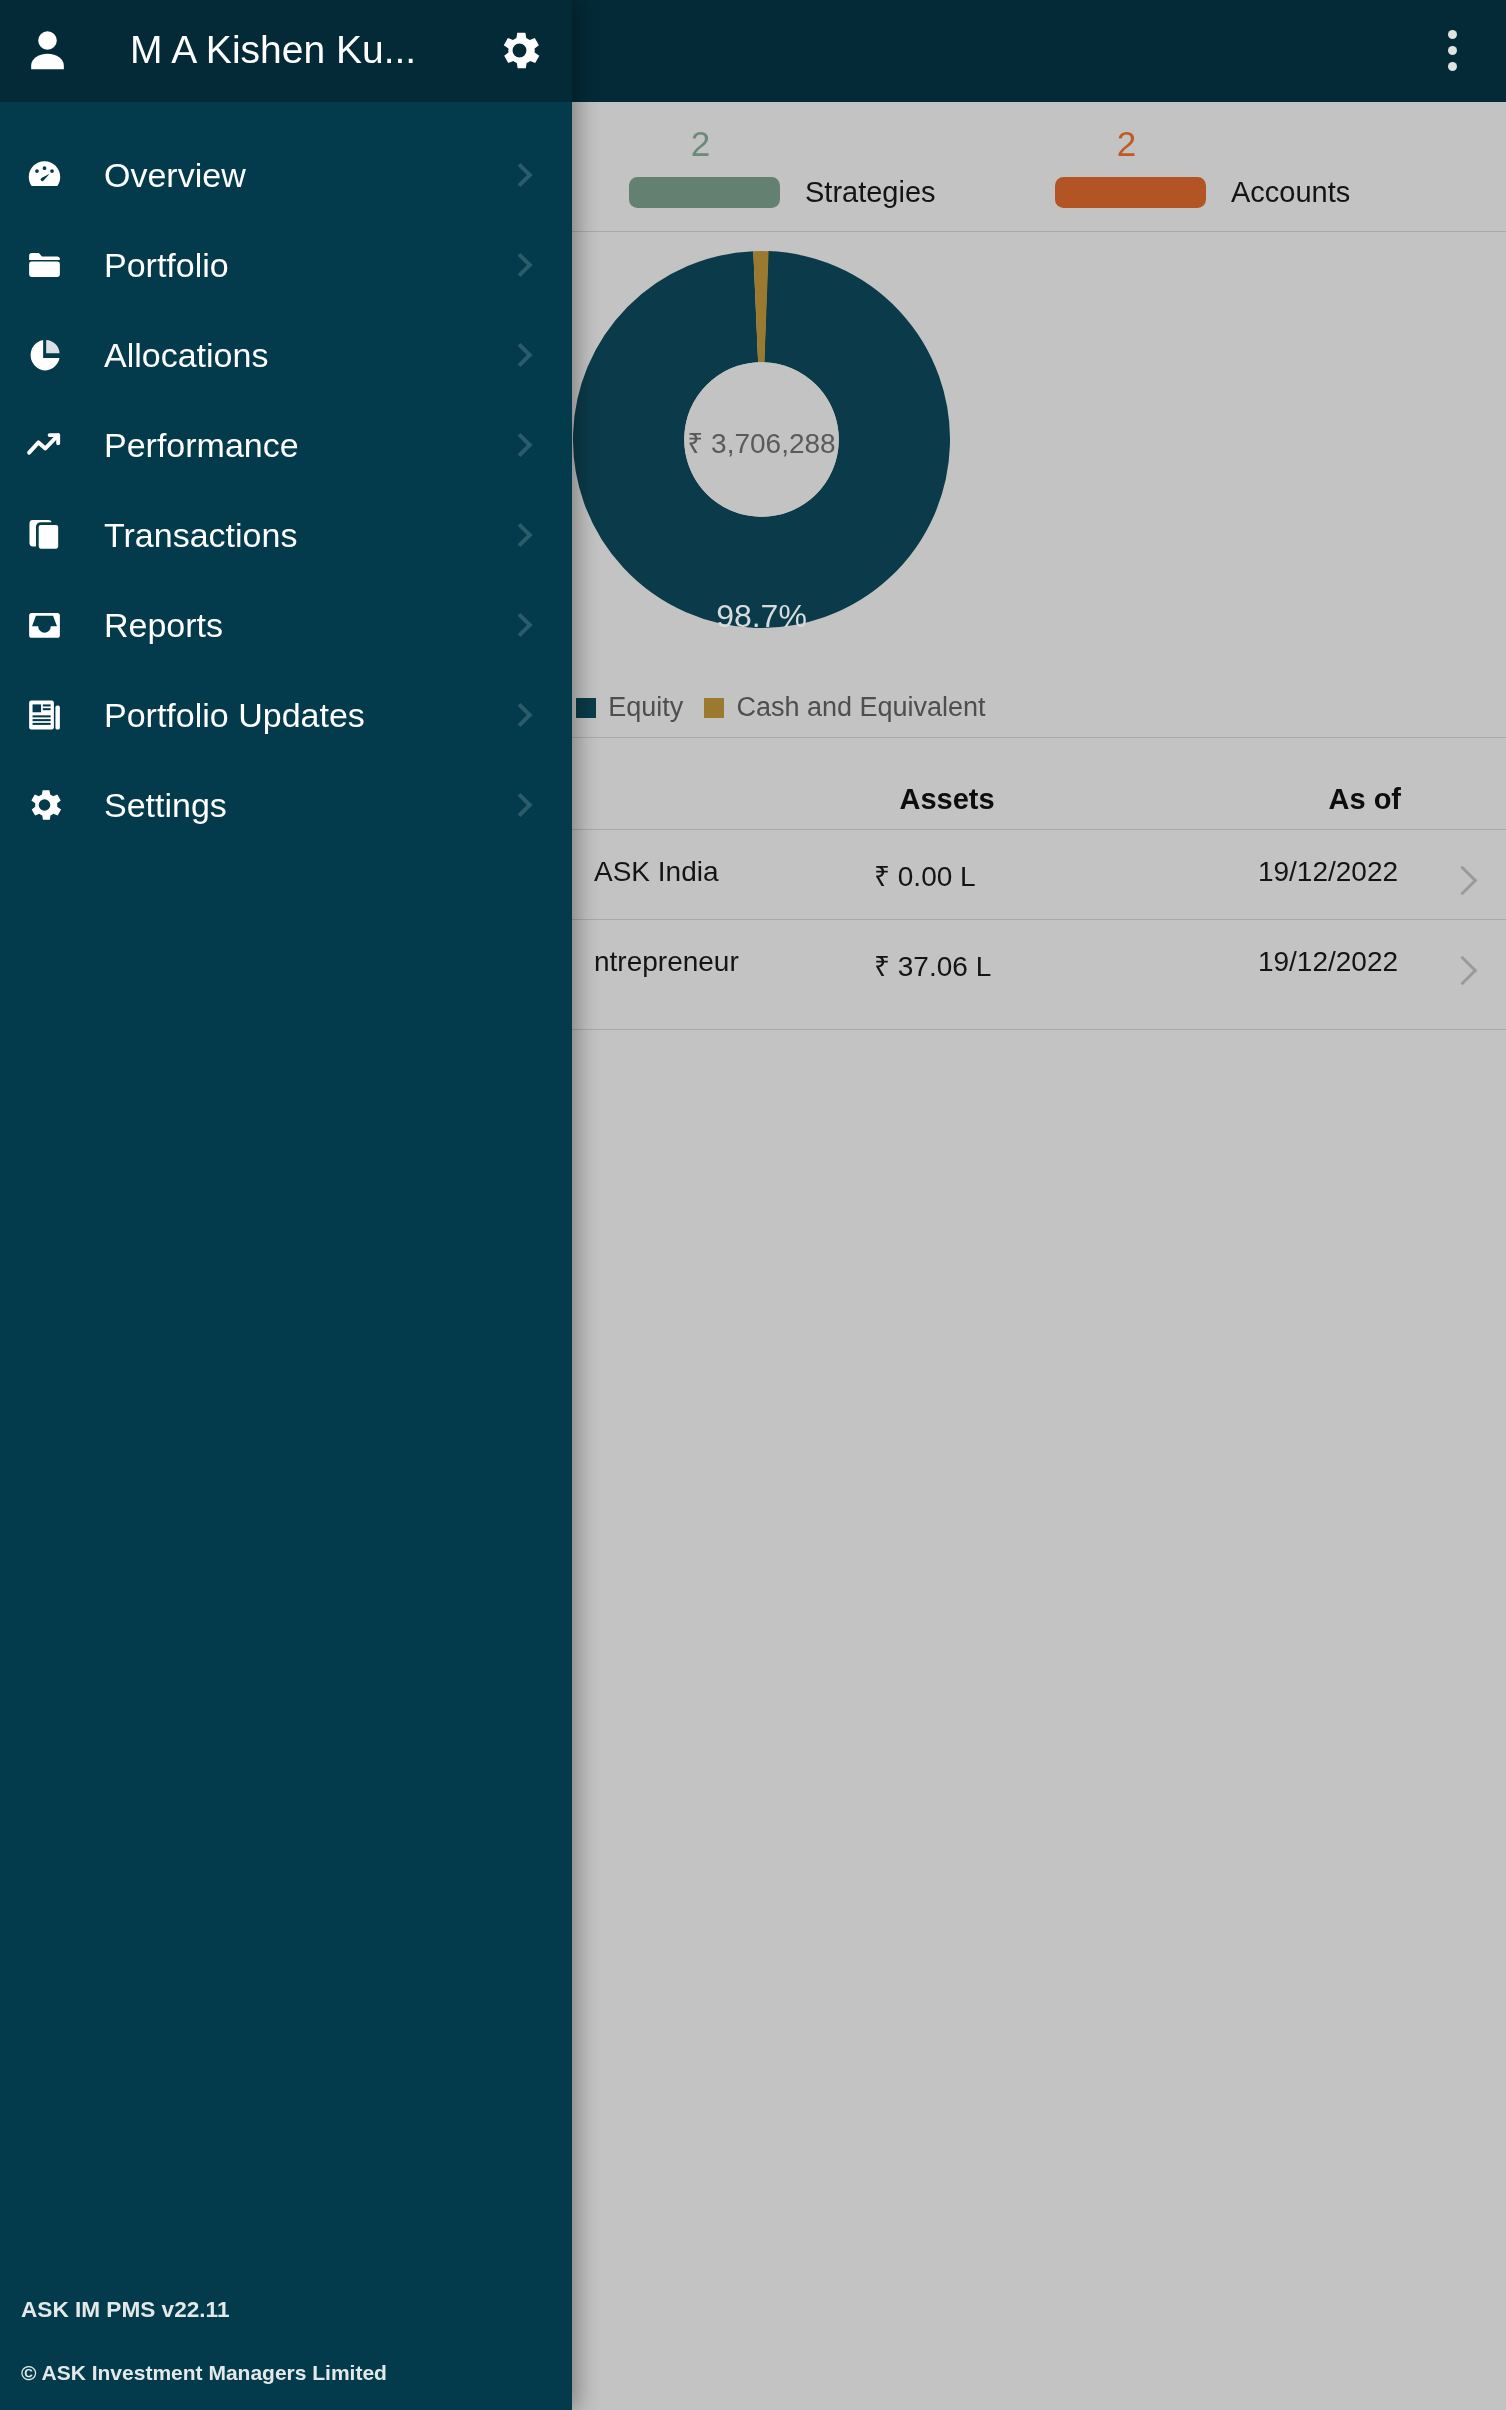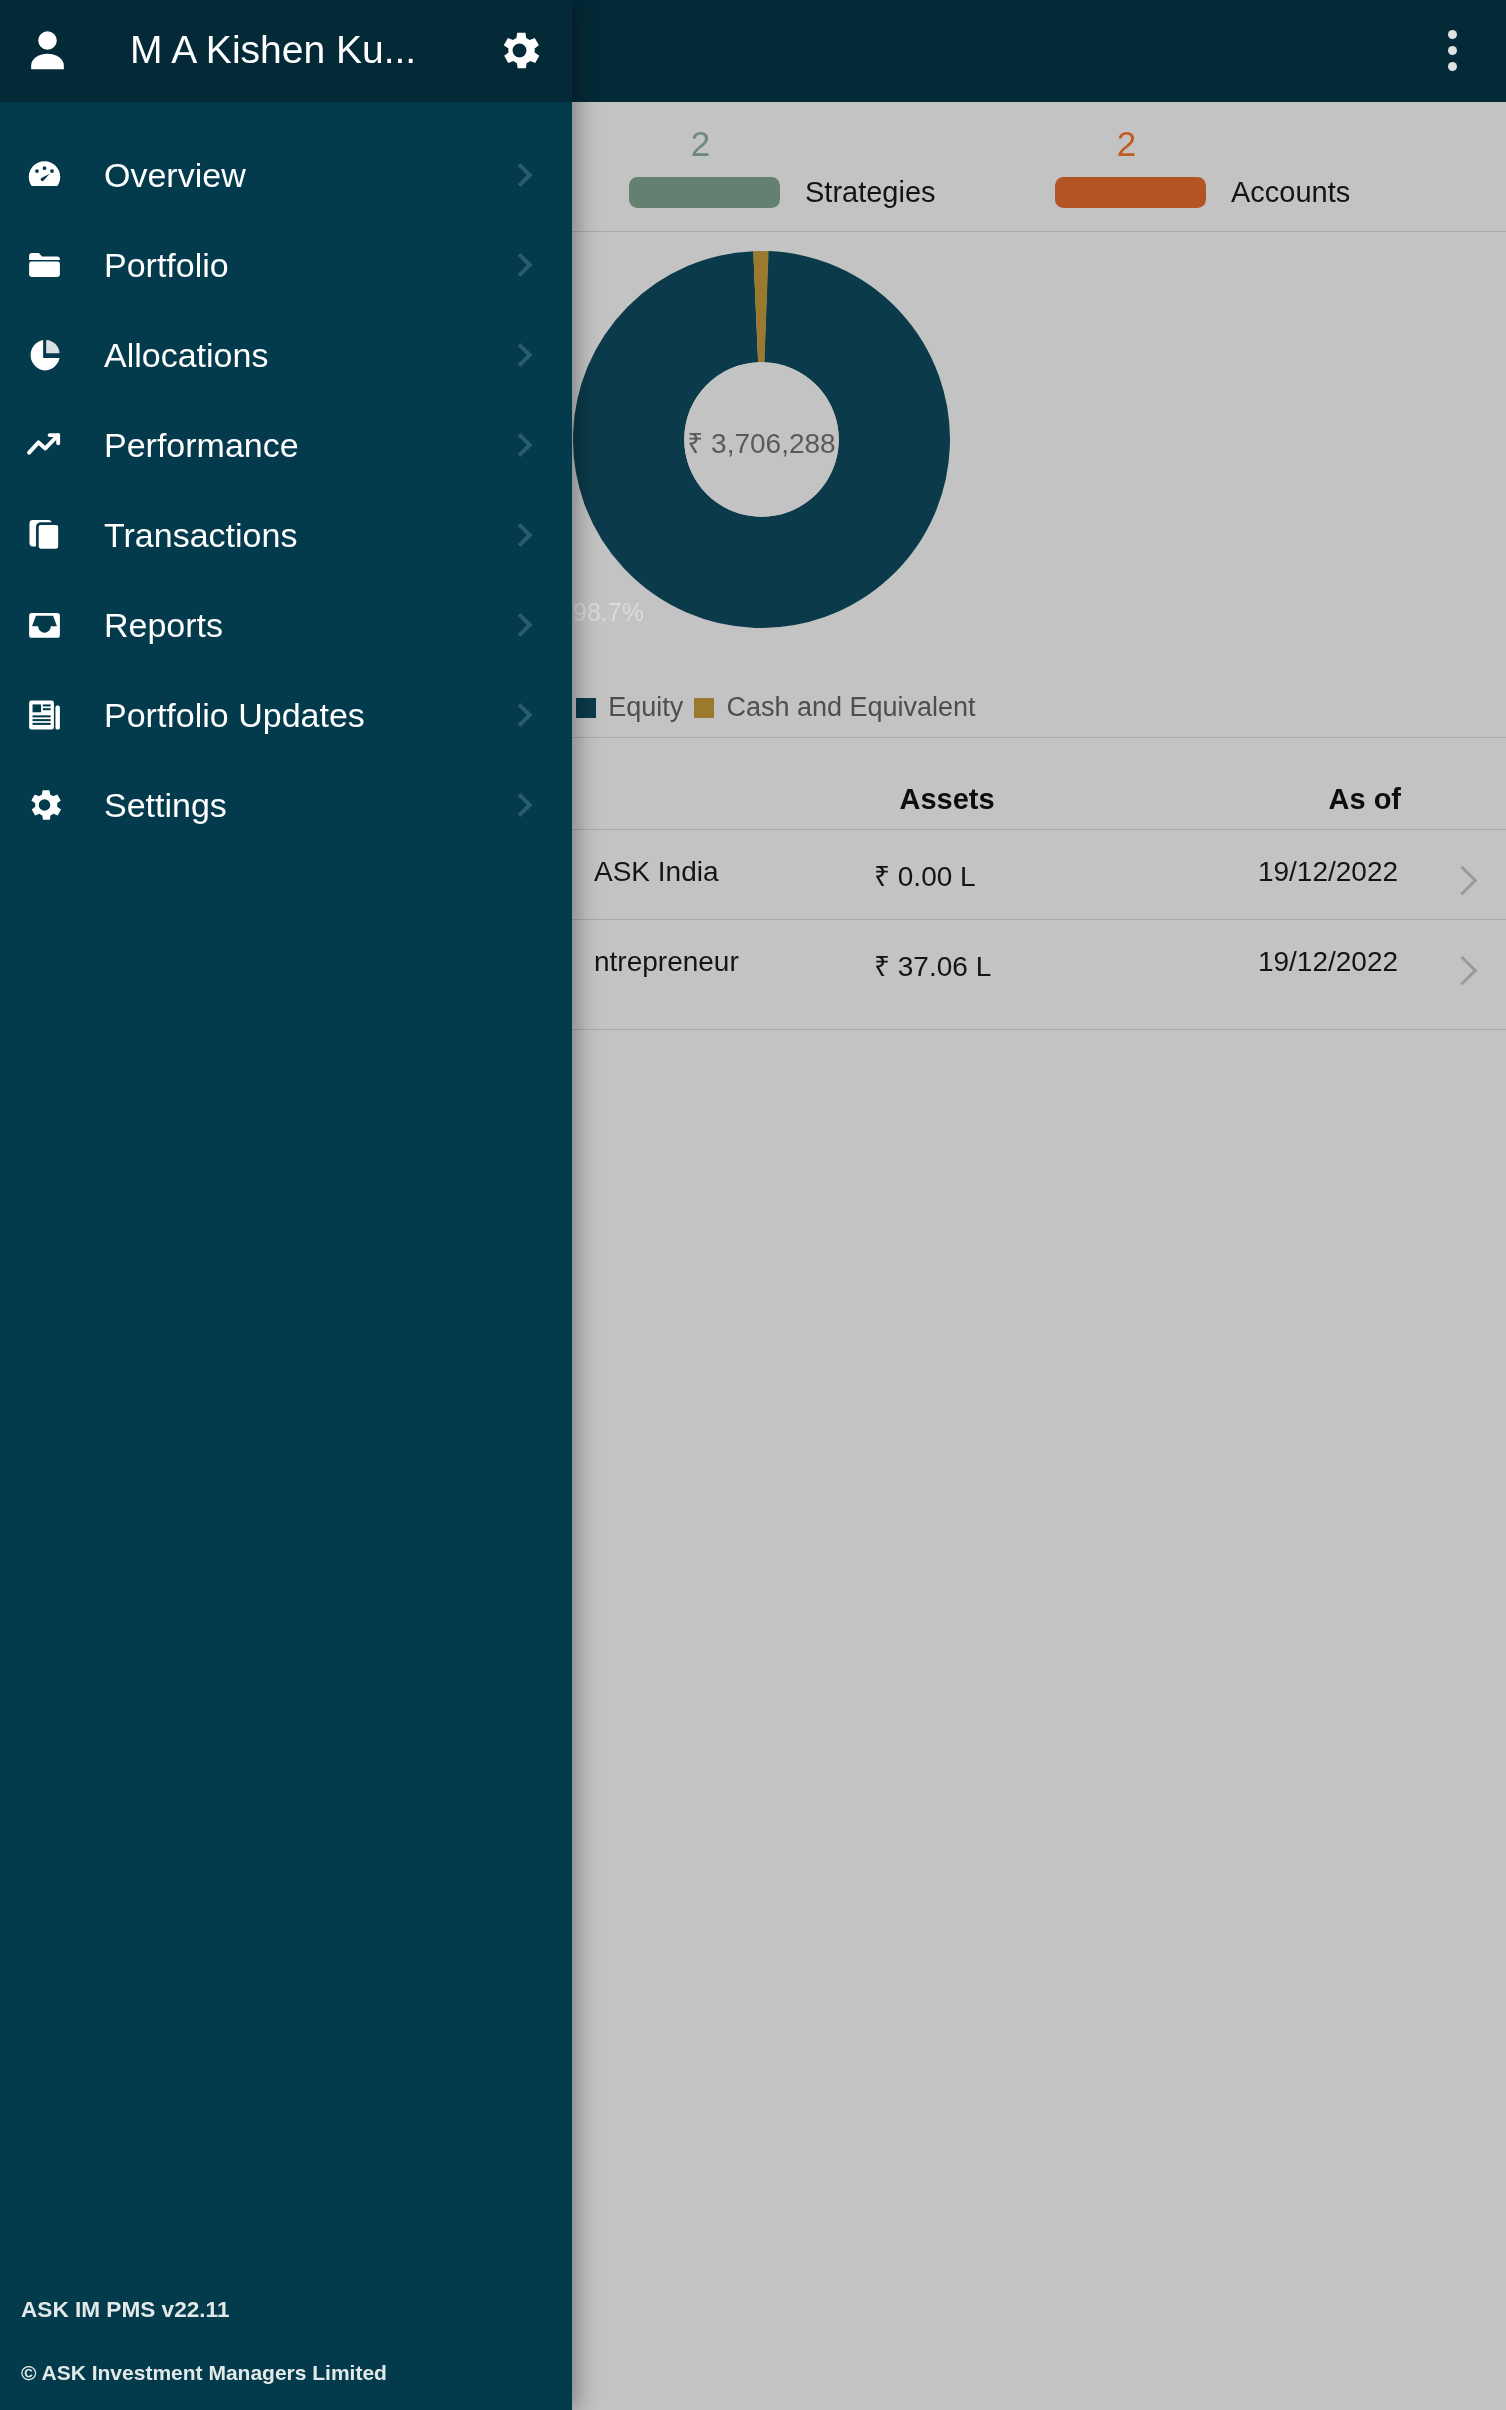--- a/index.html
+++ b/index.html
@@ -72,27 +72,28 @@
     position:absolute; left:573px; top:19px;
     width:377px; height:377px;
   }
   .donut-center-value {
     position:absolute; left:0; right:0; top:172px;
     text-align:center;
     font-size:28px; color:#5a5a5a;
   }
   .donut-pct {
     position:absolute; left:0; right:0; top:347px;
-    font-size:25px; color:#d8dcdb;
+    text-align:center;
+    font-size:32px; color:#d8dcdb;
   }
 
   
   .legend {
     position:absolute; top:692px; left:576px;
-    display:flex; align-items:flex-end; gap:11px;
+    display:flex; align-items:flex-end; gap:21px;
   }
   .legend-item { display:flex; align-items:center; gap:12.2px; }
   .legend-swatch { width:20px; height:20px; }
   .legend-swatch.equity { background:#0b3b4a; }
   .legend-swatch.cash   { background:#9b7a30; }
   .legend-text { font-size:27px; color:#4e4e4e; }
 
   .legend-divider {
     position:absolute; top:737px; left:572px;
     width:935px; height:0.9px; background:#a9a9a9;

